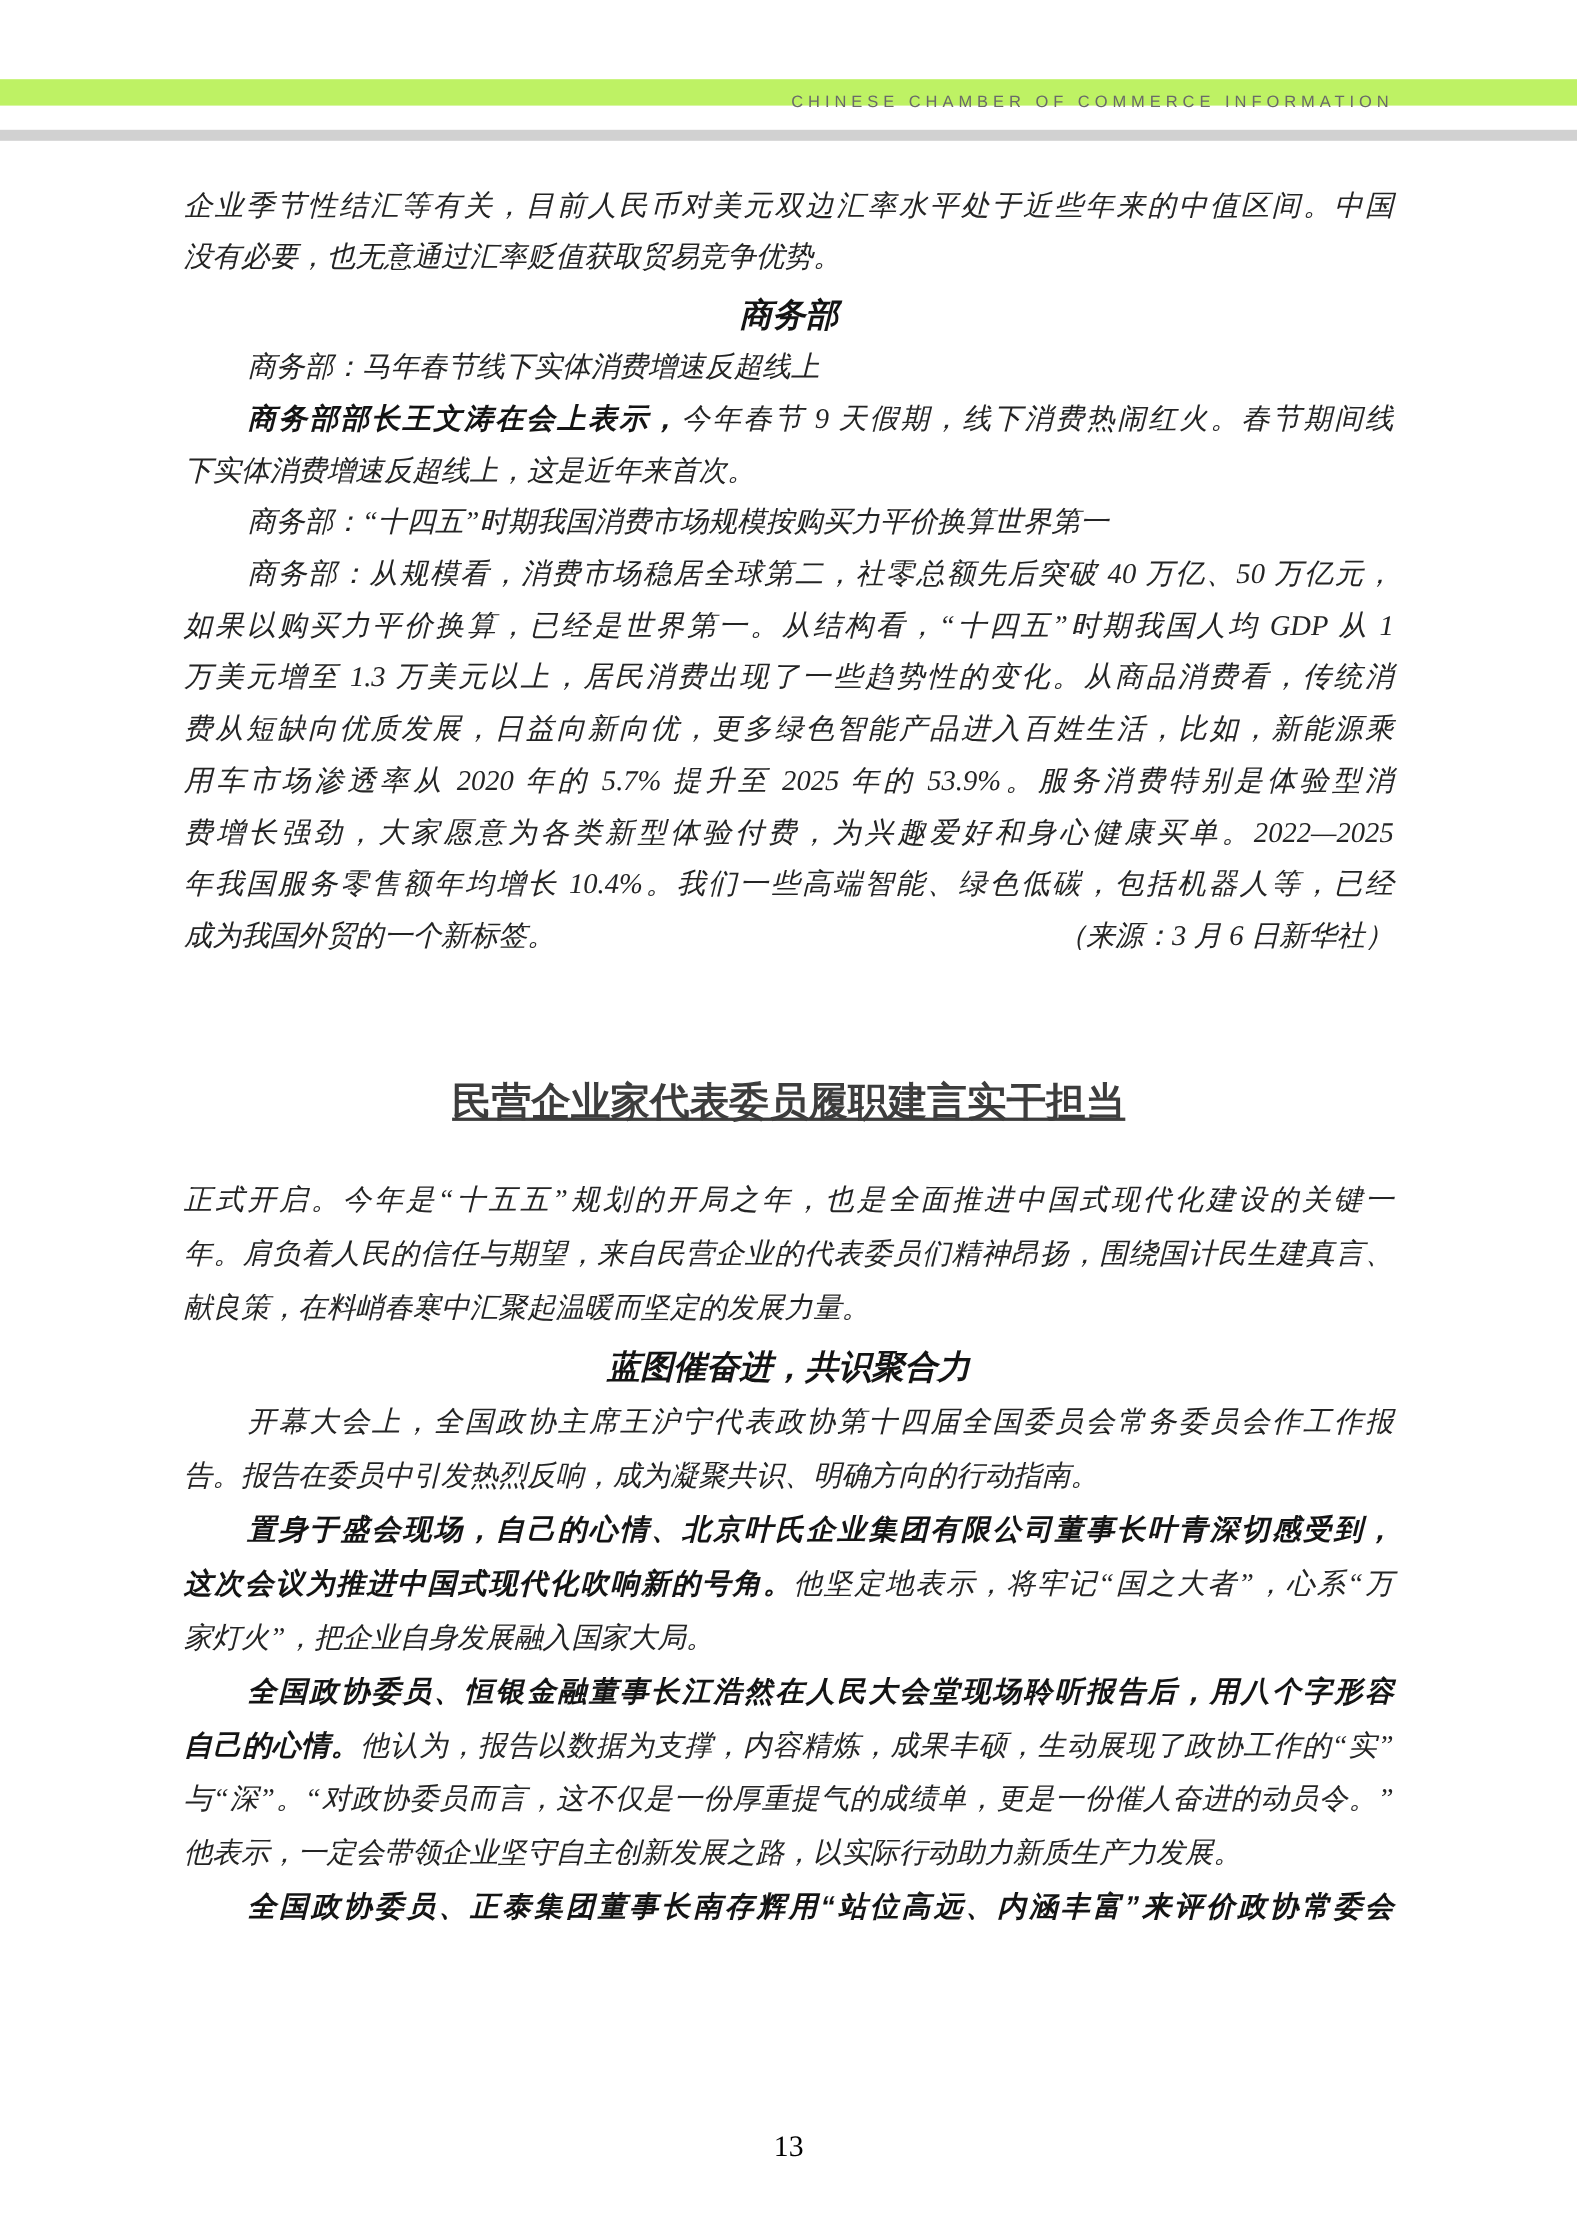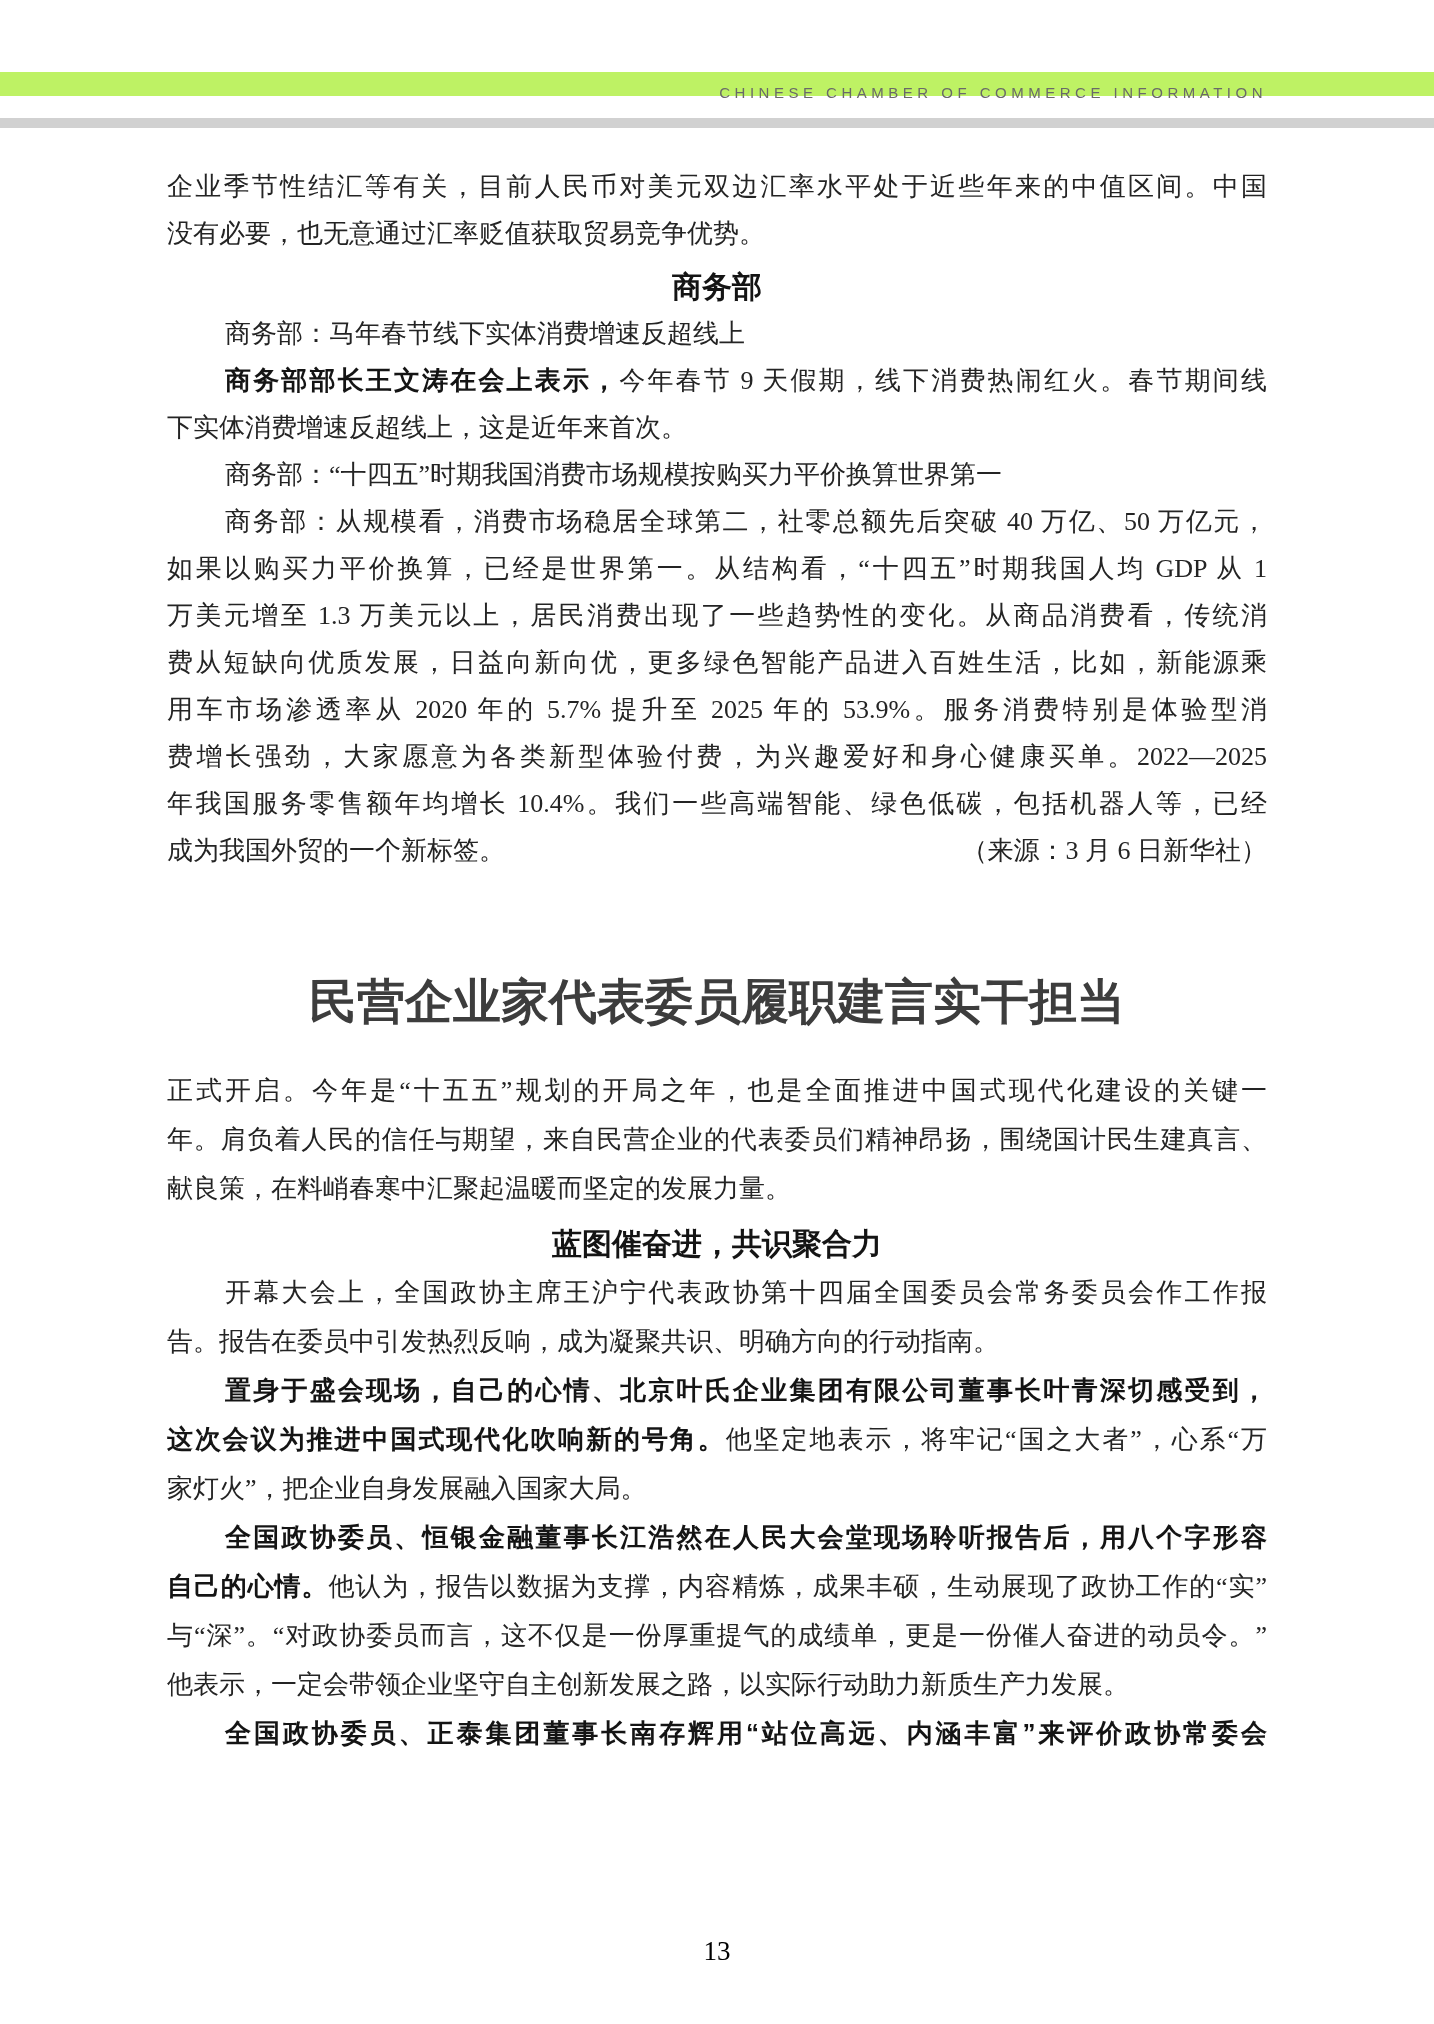--- a/index.html
+++ b/index.html
@@ -4,29 +4,29 @@
 <style>
   html,body{margin:0;padding:0;background:#ffffff;}
   .page{position:relative;width:1434px;height:2024px;background:#ffffff;overflow:hidden;
         font-family:"Liberation Serif","DejaVu Serif",serif;color:#242424;}
   .band1{position:absolute;left:0;top:72px;width:100%;height:24px;background:#bef264;}
   .band2{position:absolute;left:0;top:118px;width:100%;height:10px;background:#d1d1d1;}
   .banner-text{position:absolute;right:167px;top:0;height:40px;line-height:41px;
         font-family:"Liberation Sans","DejaVu Sans",sans-serif;font-size:15px;
         letter-spacing:4.5px;color:#696969;white-space:nowrap;}
   .content{position:absolute;left:167px;top:163px;width:1100px;}
-  .line{font-size:26px;line-height:47px;text-align:left;}
+  .line{font-size:26px;line-height:47px;text-align:left;font-style:italic;}
   .a2 .line{line-height:49px;}
   .just{text-align:justify;text-align-last:justify;}
   .indent{text-indent:58px;}
   .b{font-family:"Liberation Sans","DejaVu Sans",sans-serif;font-weight:700;color:#141414;}
   .heading{text-align:right;text-align-last:center;font-family:"Liberation Sans","DejaVu Sans",sans-serif;
         font-weight:700;font-size:30px;color:#161616;margin-top:6px;text-indent:0;}
   .article-title{text-align:center;font-family:"Liberation Sans","DejaVu Sans",sans-serif;
-        font-weight:700;font-size:48px;line-height:56px;color:#3d3d3d;margin:100px 0 36px 0;}
+        font-weight:700;font-size:36px;line-height:56px;color:#3d3d3d;margin:100px 0 36px 0;text-decoration:underline;}
   .split{display:flex;justify-content:space-between;text-align:left;text-align-last:auto;}
   .pagenum{position:absolute;left:0;top:1936px;width:100%;text-align:center;
         font-size:27px;color:#000000;}
 </style>
 </head>
 <body>
 
 <div class="page">
   <div class="band1">
     <span class="banner-text">CHINESE CHAMBER OF COMMERCE INFORMATION</span>

